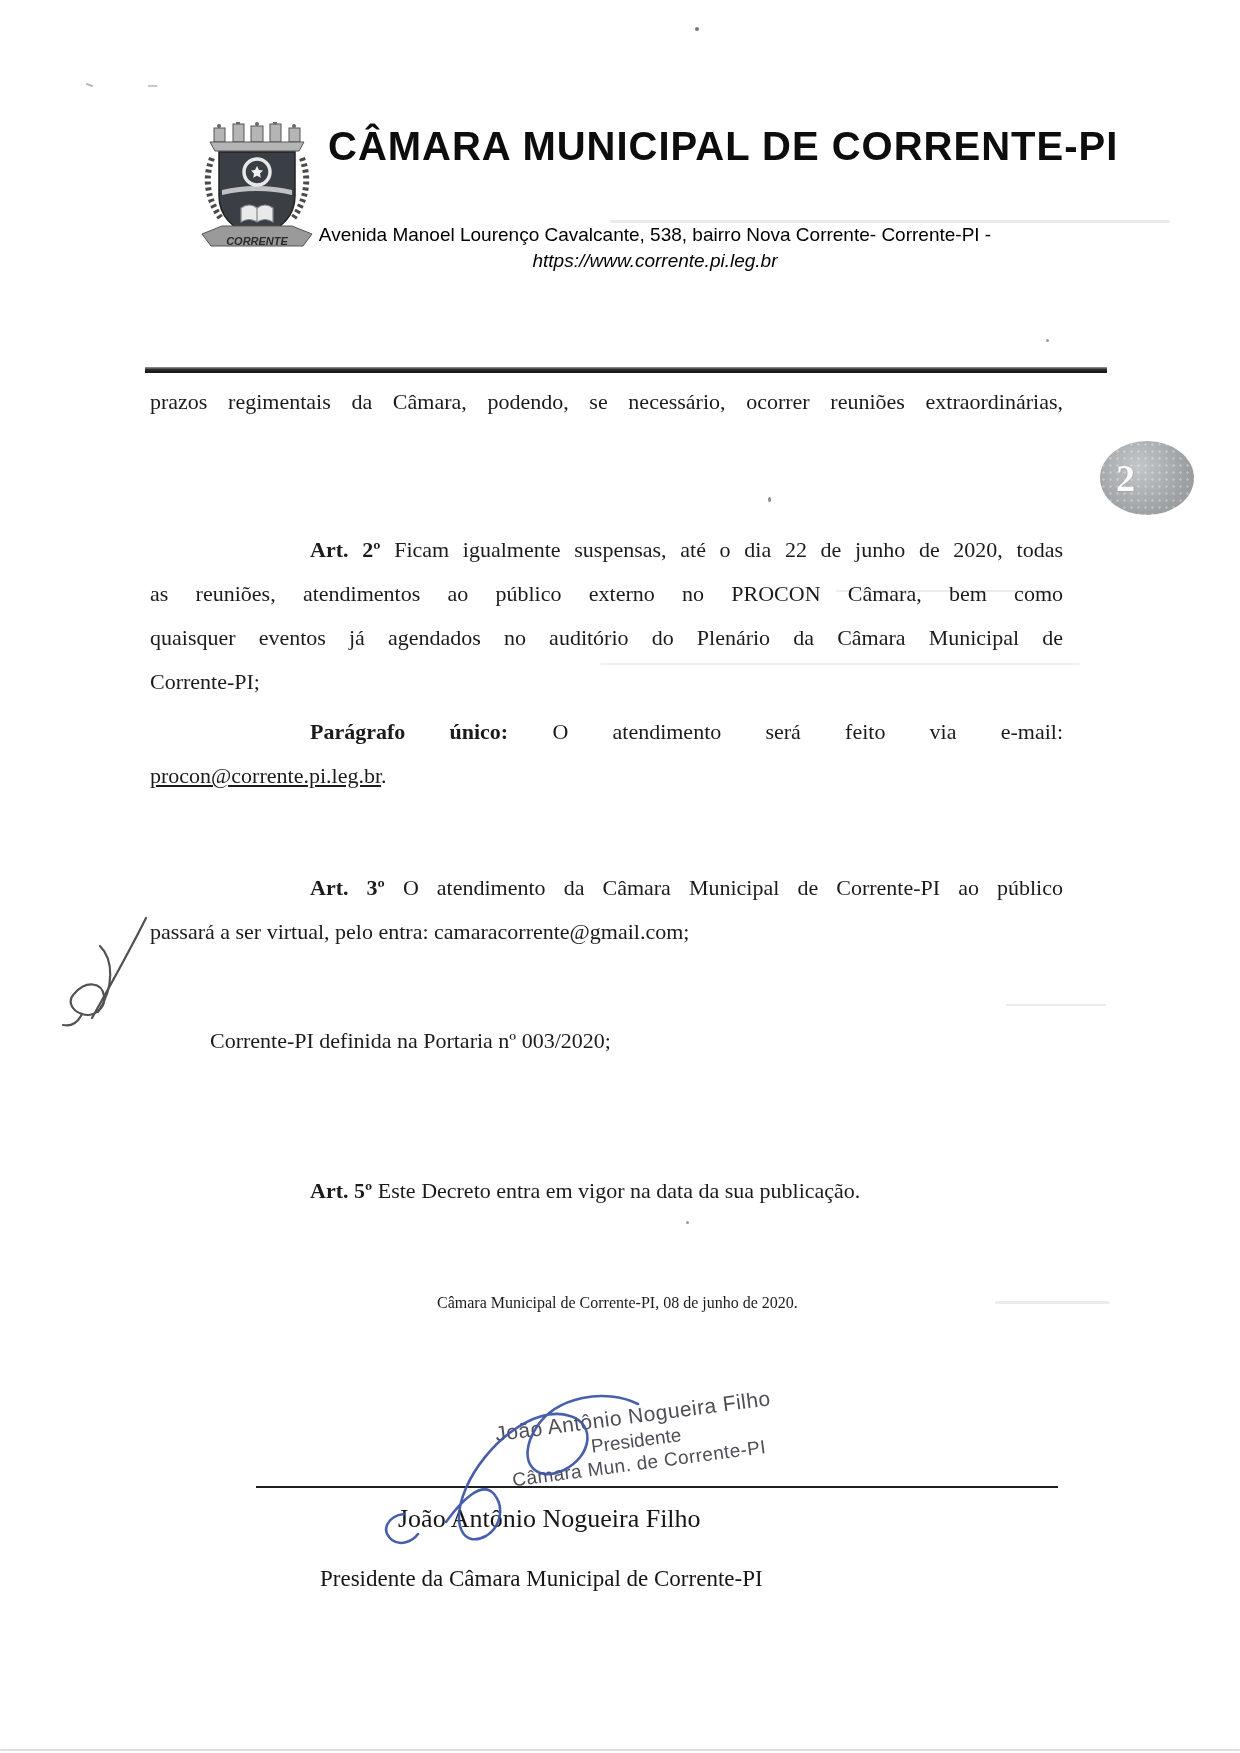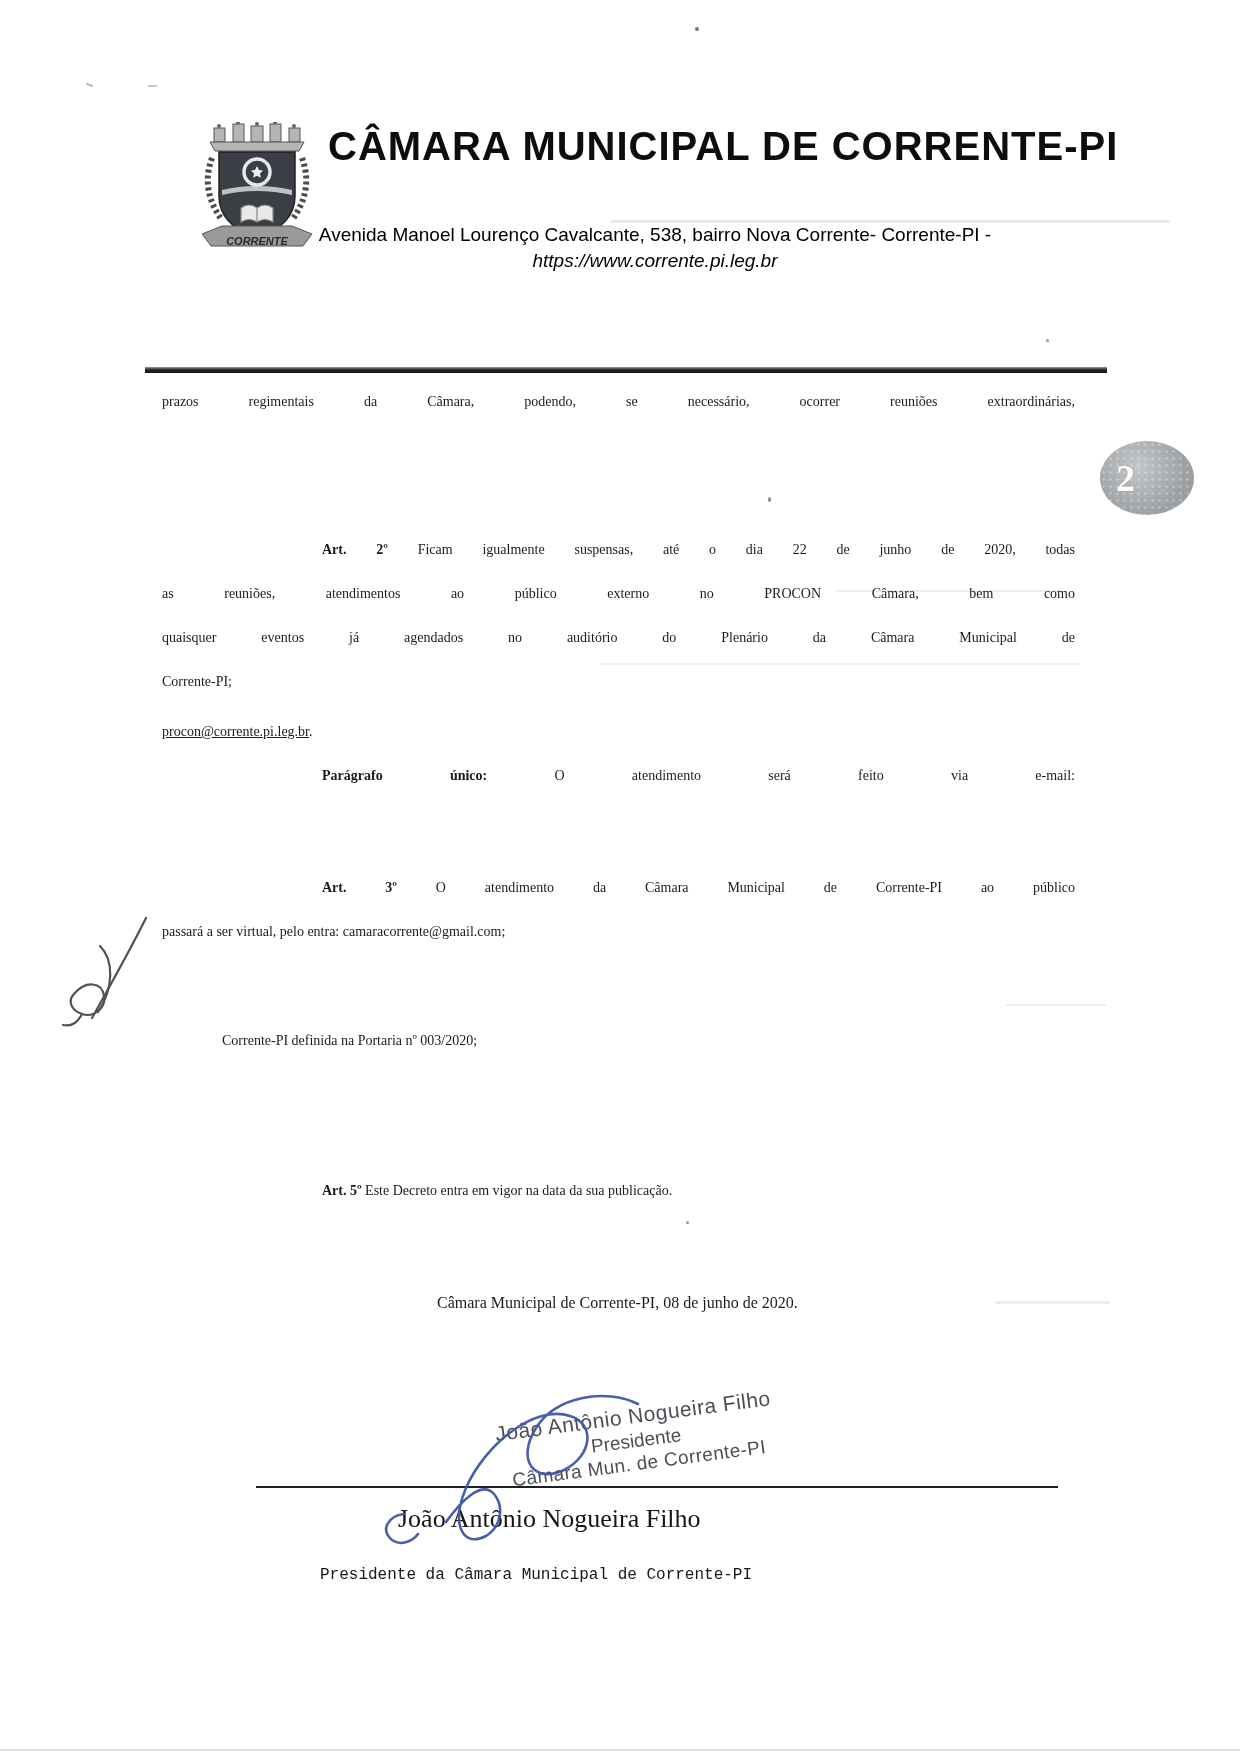--- a/index.html
+++ b/index.html
@@ -19,22 +19,22 @@
     position:absolute;left:250px;top:222px;width:810px;text-align:center;
     font-family:"Liberation Sans",sans-serif;font-size:19px;line-height:26px;color:#000000;
   }
   .hdr-address .it{font-style:italic;}
   .divider{
     position:absolute;left:145px;top:367px;width:962px;height:6px;
     background:linear-gradient(to bottom,#9a9a9a 0,#262626 45%,#141414 100%);
   }
   
   .doc-block{
-    position:absolute;left:162px;width:913px;
-    font-family:"Liberation Serif",serif;font-size:14px;line-height:44px;color:#1b1b1b;
+    position:absolute;left:150px;width:913px;
+    font-family:"Liberation Serif",serif;font-size:22px;line-height:44px;color:#1b1b1b;
   }
   #blk-p1{top:380px}
   #blk-art2{top:528px}
   #blk-paragrafo{top:710px}
   #blk-art3{top:866px}
   #blk-art4{top:1019px}
   #blk-art5{top:1169px}
   .doc-line{display:block;}
   .doc-line.just{text-align:justify;text-align-last:justify;}
   .doc-line .b{font-weight:bold;}
@@ -57,21 +57,21 @@
   .stamp{
     position:absolute;left:436px;top:1404px;width:400px;
     transform:rotate(-7.5deg);text-align:center;
     font-family:"Liberation Sans",sans-serif;color:#4e4e57;
   }
   .stamp .l1{font-size:21px;letter-spacing:.5px;}
   .stamp .l2{font-size:19px;margin-top:2px;}
   .stamp .l3{font-size:19px;margin-top:1px;letter-spacing:.4px;}
   .sig-line{position:absolute;left:256px;top:1486px;width:802px;height:2px;background:#1f1f1f;}
   .sig-name{position:absolute;left:398px;top:1504px;font-size:26px;color:#161616;white-space:nowrap;}
-  .sig-title{position:absolute;left:320px;top:1566px;font-size:16px;color:#161616;white-space:nowrap;font-family:Liberation Mono, monospace;}
+  .sig-title{position:absolute;left:320px;top:1566px;font-size:23px;color:#161616;white-space:nowrap;}
   
   .ink{position:absolute;left:0;top:0;pointer-events:none;}
   
   .artifact{position:absolute;background:#d9d9d9;border-radius:2px;}
   #a1{left:610px;top:220px;width:560px;height:3px;opacity:.55}
   #a2{left:836px;top:590px;width:226px;height:2px;opacity:.5}
   #a3{left:600px;top:663px;width:480px;height:2px;opacity:.4}
   #a4{left:1006px;top:1004px;width:100px;height:2px;opacity:.5}
   #a5{left:995px;top:1301px;width:115px;height:3px;opacity:.5}
   #a6{left:0;top:1749px;width:1240px;height:2px;background:#c9c9c9;opacity:.6}
@@ -154,22 +154,22 @@
   <div class="doc-block" id="blk-p1">
       <div class="doc-line just"><span>prazos regimentais da Câmara, podendo, se necessário, ocorrer reuniões extraordinárias,</span></div>
     </div>
   <div class="doc-block" id="blk-art2">
       <div class="doc-line just" style="text-indent: 160px;"><span class="b">Art. 2º</span><span> Ficam igualmente suspensas, até o dia 22 de junho de 2020, todas</span></div>
       <div class="doc-line just"><span>as reuniões, atendimentos ao público externo no PROCON Câmara, bem como</span></div>
       <div class="doc-line just"><span>quaisquer eventos já agendados no auditório do Plenário da Câmara Municipal de</span></div>
       <div class="doc-line"><span>Corrente-PI;</span></div>
     </div>
   <div class="doc-block" id="blk-paragrafo">
+      <div class="doc-line just" style="text-indent: 160px;"><span class="b">Parágrafo único:</span><span> O atendimento será feito via e-mail:</span></div>
       <div class="doc-line"><span class="u">procon@corrente.pi.leg.br</span><span>.</span></div>
-      <div class="doc-line just" style="text-indent: 160px;"><span class="b">Parágrafo único:</span><span> O atendimento será feito via e-mail:</span></div>
     </div>
   <div class="doc-block" id="blk-art3">
       <div class="doc-line just" style="text-indent: 160px;"><span class="b">Art. 3º</span><span> O atendimento da Câmara Municipal de Corrente-PI ao público</span></div>
       <div class="doc-line"><span>passará a ser virtual, pelo entra: camaracorrente@gmail.com;</span></div>
     </div>
   <div class="doc-block" id="blk-art4">
       <div class="doc-line" style="text-indent: 60px;"><span>Corrente-PI definida na Portaria nº 003/2020;</span></div>
     </div>
   <div class="doc-block" id="blk-art5">
       <div class="doc-line" style="text-indent: 160px;"><span class="b">Art. 5º</span><span> Este Decreto entra em vigor na data da sua publicação.</span></div>

